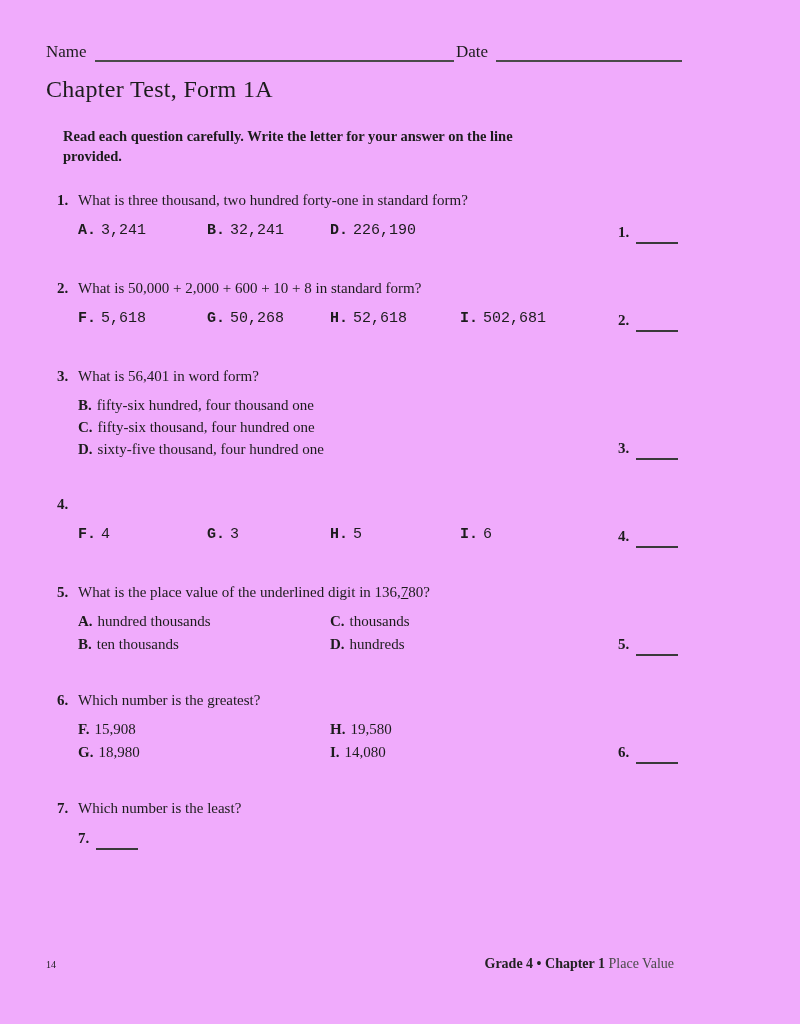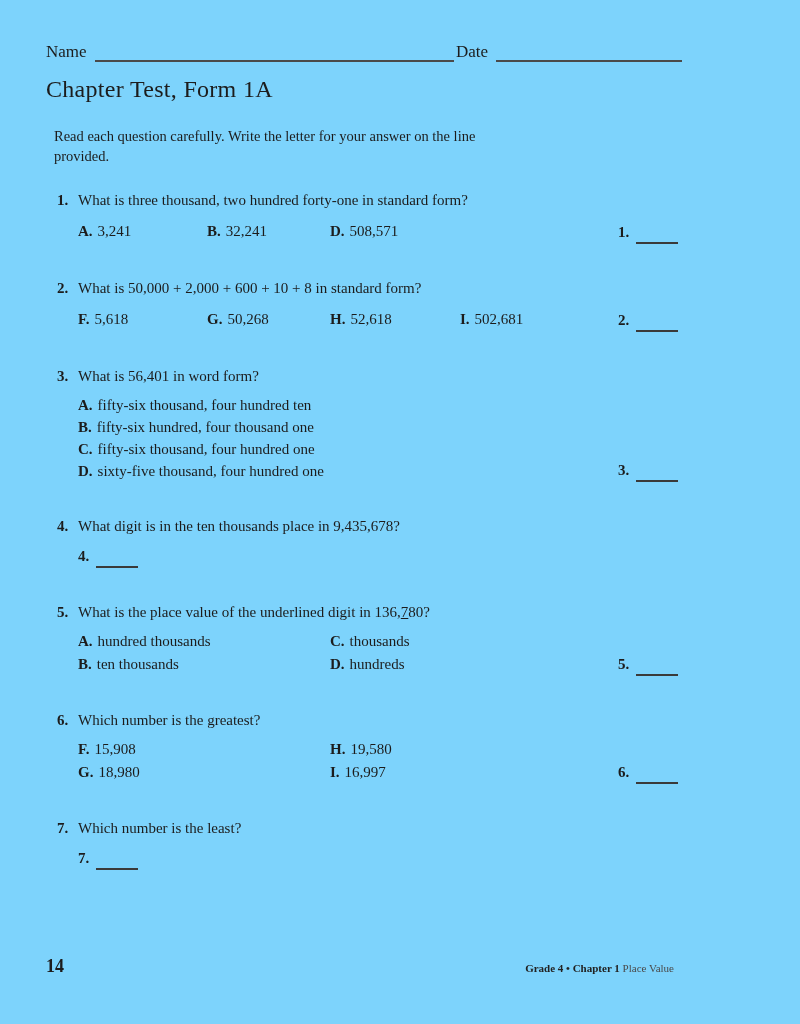--- a/index.html
+++ b/index.html
@@ -8,21 +8,21 @@
     width: 800px; height: 1024px;
     background: #fdfdfd;
     color: #1c1c1c;
     font-family: "Liberation Serif", "DejaVu Serif", serif;
     overflow: hidden;
   }
   .sheet {
     position: relative;
     width: 800px; height: 1024px;
     padding: 40px 118px 0 46px;
-    background: #7dd3fc;
+    background: #f0abfc;
   }
   
   .name-row {
     display: flex;
     align-items: flex-end;
     font-size: 17px;
     height: 22px;
   }
   .fill-line {
     display: inline-block;
@@ -34,24 +34,24 @@
   
   .title {
     margin: 14px 0 0 0;
     font-size: 24px;
     font-weight: normal;
     letter-spacing: 0.3px;
     line-height: 26px;
   }
   
   .instructions {
-    margin: 24px 0 0 8px;
+    margin: 24px 0 0 17px;
     width: 455px;
     font-size: 14.5px;
-    font-weight: normal;
+    font-weight: bold;
     line-height: 20px;
   }
   
   #questions { margin-top: 24px; }
   .question { margin-bottom: 34px; }
   .q-line {
     display: flex;
     padding-left: 11px;
     font-size: 15px;
     line-height: 20px;
@@ -71,20 +71,21 @@
     padding-left: 32px;
     font-size: 15px;
   }
   .options { flex: 1 1 auto; }
   .opt { white-space: nowrap; }
   .opt-letter { font-weight: bold; margin-right: 5px; }
   .opts-row-4 {
     display: grid;
     grid-template-columns: 129px 123px 130px auto;
     line-height: 26px;
+    font-family: Liberation Mono, monospace;
   }
   .opts-grid-2 {
     display: grid;
     grid-template-columns: 252px auto;
     line-height: 23px;
   }
   .opts-stack .opt { display: block; line-height: 22px; }
   
   .answer {
     flex: 0 0 auto;
@@ -104,22 +105,22 @@
   
   .page-footer {
     position: absolute;
     top: 956px;
     left: 46px;
     right: 126px;
     display: flex;
     justify-content: space-between;
     align-items: baseline;
   }
-  .page-num { font-size: 18px; font-weight: bold; }
-  .footer-right { font-size: 11px; margin-left: 28px; }
+  .page-num { font-size: 10px; font-weight: normal; }
+  .footer-right { font-size: 14px; margin-left: 28px; }
   .footer-edition { font-weight: bold; color: #222; }
   .footer-section { color: #4a4a4a; }
 </style>
 </head>
 <body>
 
 <div class="sheet">
 
   <div class="name-row">
     <span>Name</span>
@@ -135,21 +136,21 @@
   <main id="questions">
   <section class="question">
     <div class="q-line">
       <span class="q-num">1.</span>
       <span class="q-prompt"><span>What is </span><span class="seg-i">three thousand, two hundred forty-one</span><span> in standard form?</span></span>
     </div>
     <div class="q-body">
       <div class="options opts-row-4">
             <span class="opt"><span class="opt-letter">A.</span><span class="opt-text">3,241</span></span>
             <span class="opt"><span class="opt-letter">B.</span><span class="opt-text">32,241</span></span>
-            <span class="opt"><span class="opt-letter">D.</span><span class="opt-text">508,571</span></span>
+            <span class="opt"><span class="opt-letter">D.</span><span class="opt-text">226,190</span></span>
           </div>
       <div class="answer">
         <span class="a-num">1.</span>
         <span class="a-line"></span>
       </div>
     </div>
   </section>
 
   <section class="question">
     <div class="q-line">
@@ -170,38 +171,42 @@
     </div>
   </section>
 
   <section class="question">
     <div class="q-line">
       <span class="q-num">3.</span>
       <span class="q-prompt"><span>What is 56,401 in word form?</span></span>
     </div>
     <div class="q-body">
       <div class="options opts-stack">
-            <span class="opt"><span class="opt-letter">A.</span><span class="opt-text seg-i">fifty-six thousand, four hundred ten</span></span>
             <span class="opt"><span class="opt-letter">B.</span><span class="opt-text seg-i">fifty-six hundred, four thousand one</span></span>
             <span class="opt"><span class="opt-letter">C.</span><span class="opt-text seg-i">fifty-six thousand, four hundred one</span></span>
             <span class="opt"><span class="opt-letter">D.</span><span class="opt-text seg-i">sixty-five thousand, four hundred one</span></span>
           </div>
       <div class="answer">
         <span class="a-num">3.</span>
         <span class="a-line"></span>
       </div>
     </div>
   </section>
 
   <section class="question">
     <div class="q-line">
       <span class="q-num">4.</span>
-      <span class="q-prompt"><span>What digit is in the ten thousands place in 9,435,678?</span></span>
-    </div>
-    <div class="q-body">
+    </div>
+    <div class="q-body">
+      <div class="options opts-row-4">
+            <span class="opt"><span class="opt-letter">F.</span><span class="opt-text">4</span></span>
+            <span class="opt"><span class="opt-letter">G.</span><span class="opt-text">3</span></span>
+            <span class="opt"><span class="opt-letter">H.</span><span class="opt-text">5</span></span>
+            <span class="opt"><span class="opt-letter">I.</span><span class="opt-text">6</span></span>
+          </div>
       <div class="answer">
         <span class="a-num">4.</span>
         <span class="a-line"></span>
       </div>
     </div>
   </section>
 
   <section class="question">
     <div class="q-line">
       <span class="q-num">5.</span>
@@ -224,21 +229,21 @@
   <section class="question">
     <div class="q-line">
       <span class="q-num">6.</span>
       <span class="q-prompt"><span>Which number is the </span><span class="seg-i">greatest</span><span>?</span></span>
     </div>
     <div class="q-body">
       <div class="options opts-grid-2">
             <span class="opt"><span class="opt-letter">F.</span><span class="opt-text">15,908</span></span>
             <span class="opt"><span class="opt-letter">H.</span><span class="opt-text">19,580</span></span>
             <span class="opt"><span class="opt-letter">G.</span><span class="opt-text">18,980</span></span>
-            <span class="opt"><span class="opt-letter">I.</span><span class="opt-text">16,997</span></span>
+            <span class="opt"><span class="opt-letter">I.</span><span class="opt-text">14,080</span></span>
           </div>
       <div class="answer">
         <span class="a-num">6.</span>
         <span class="a-line"></span>
       </div>
     </div>
   </section>
 
   <section class="question">
     <div class="q-line">

